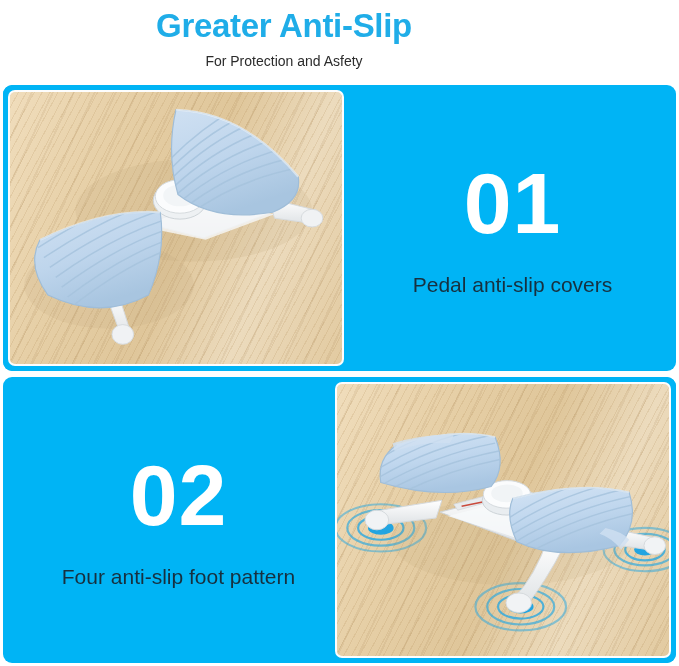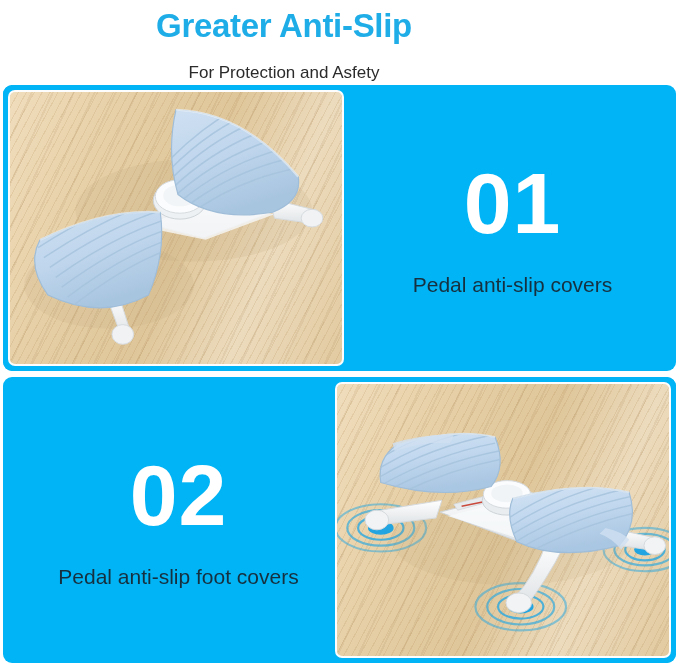--- a/index.html
+++ b/index.html
@@ -11,22 +11,22 @@
   }
   .page { position: relative; width: 568px; height: 666px; background: #fff; }
 
   
   .header { text-align: center; padding-top: 6px; }
   .title {
     font-size: 33px; font-weight: bold; color: #1fade8;
     letter-spacing: -0.3px; line-height: 40px;
   }
   .subtitle {
-    font-size: 17px; color: #2b2b2b; line-height: 30px;
-    margin-top: 12px; font-weight: normal;
+    font-size: 14px; color: #2b2b2b; line-height: 30px;
+    margin-top: 0; font-weight: normal;
   }
 
   
   .board { position: absolute; left: 3px; top: 85px; width: 673px; height: 578px; }
   .row { position: absolute; left: 0; width: 673px; height: 286px;
          background: #00b4f5; border-radius: 9px; overflow: hidden; }
   .row-top { top: 0; padding-left: 44px; }
   .row-bottom { top: 292px; }
 
   .photo-cell {
@@ -159,21 +159,21 @@
       <div class="text-cell right">
         <div class="num">01</div>
         <div class="caption">Pedal anti-slip covers</div>
       </div>
     </div>
 
     <div class="row row-bottom">
 
       <div class="text-cell left">
         <div class="num">02</div>
-        <div class="caption">Pedal anti-slip foot covers</div>
+        <div class="caption">Four anti-slip foot pattern</div>
       </div>
 
       <div class="photo-cell right">
         <div class="photo">
           <svg class="prod" viewBox="0 0 336 276">
             <defs>
               <linearGradient id="ped2" x1="0" y1="0" x2="0.3" y2="1">
                 <stop offset="0" stop-color="#d3e3f4"></stop>
                 <stop offset="0.5" stop-color="#c0d7ee"></stop>
                 <stop offset="1" stop-color="#a9c6e2"></stop>

